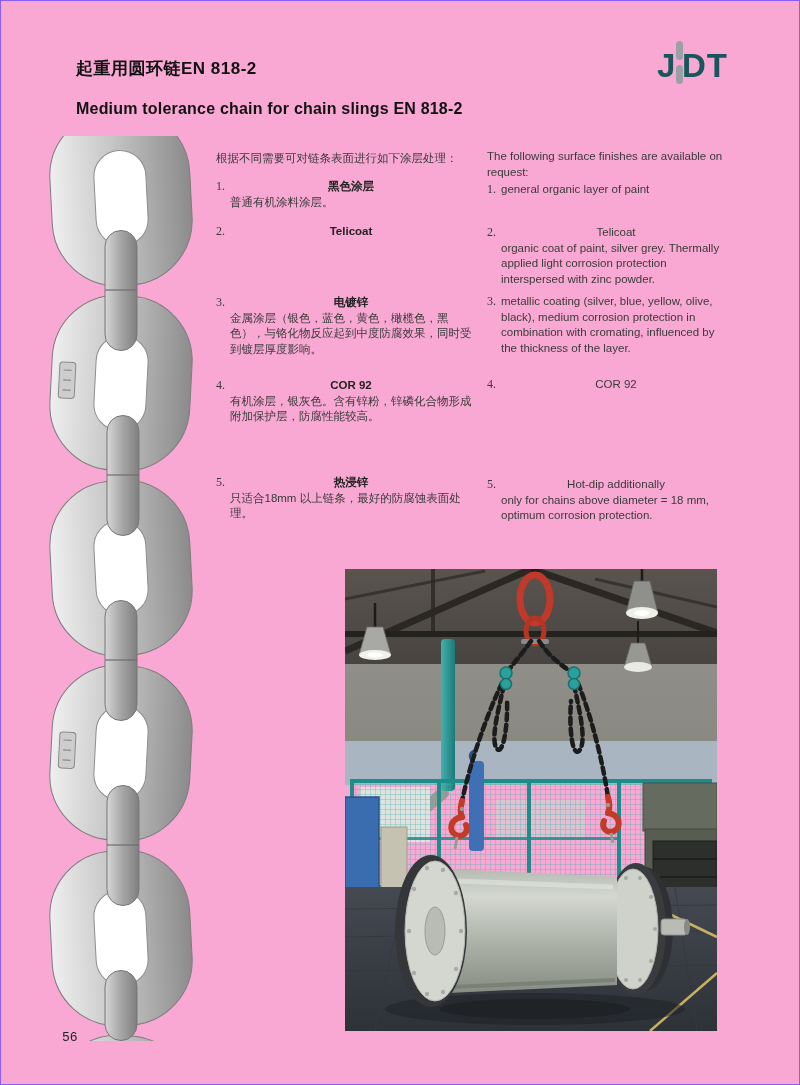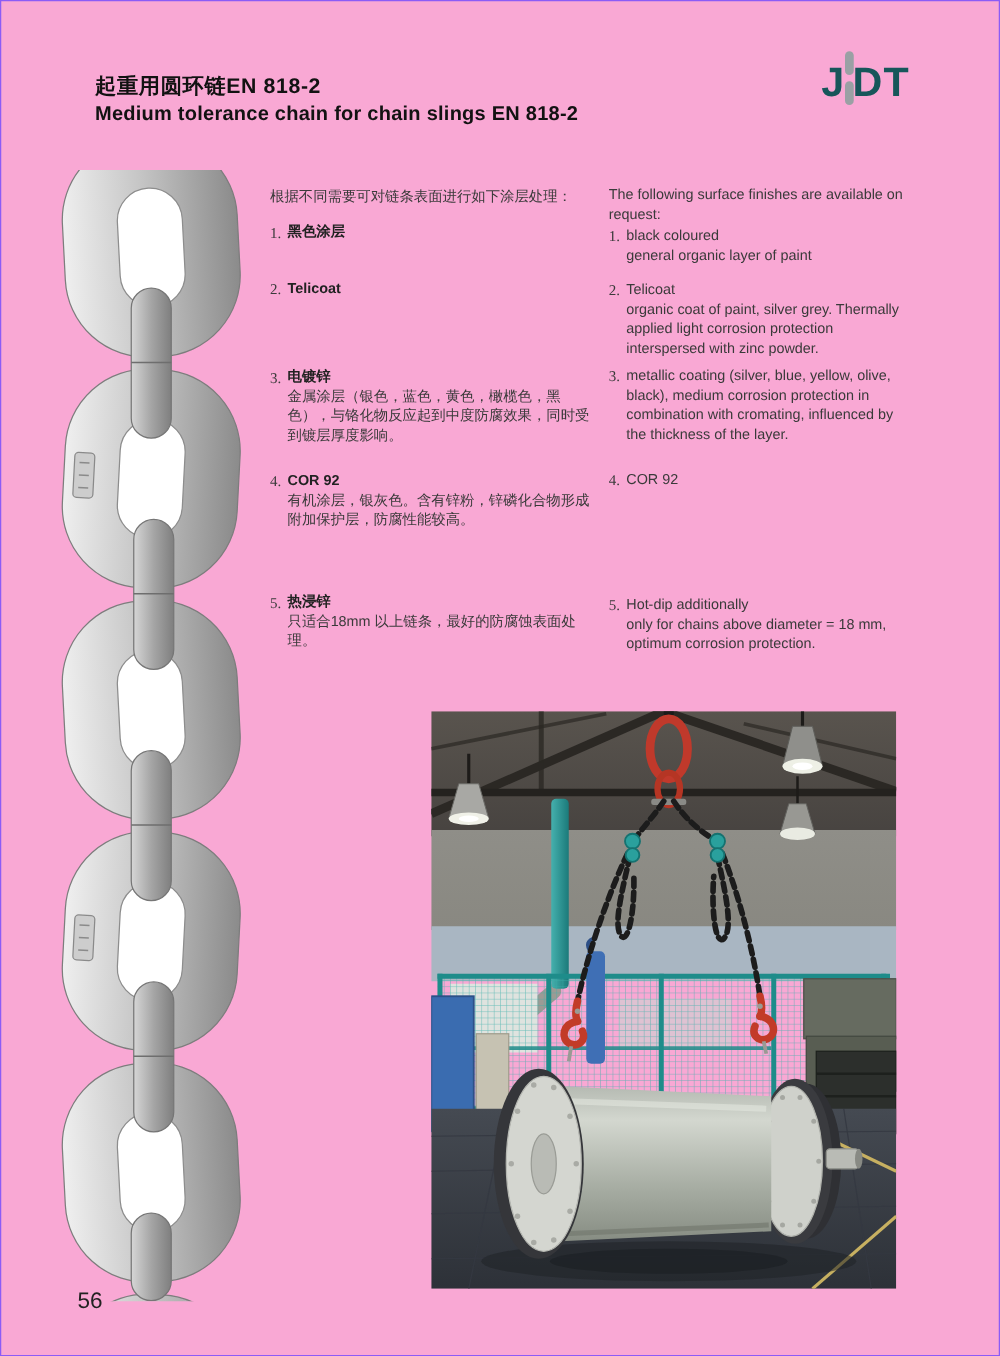--- a/index.html
+++ b/index.html
@@ -4,45 +4,45 @@
 <style>
   html,body{margin:0;padding:0;background:#e8e8e8;}
   .page{
     position:relative;width:798px;height:1083px;margin:0 auto;
     background:#f9a8d4;border:1px solid #8b5cf6;overflow:hidden;
     font-family:"Liberation Sans","DejaVu Sans",sans-serif;color:#333;
   }
   
   .titles{position:absolute;left:75px;top:56px;}
   .title-zh{font-size:17px;font-weight:bold;color:#121212;letter-spacing:.5px;}
-  .title-en{font-size:16px;font-weight:bold;color:#121212;margin-top:3px;letter-spacing:.2px;}
+  .title-en{font-size:16px;font-weight:bold;color:#121212;margin-top:20px;letter-spacing:.2px;}
   .logo{position:absolute;left:656px;top:40px;width:72px;height:52px;}
   .logo .ltr{position:absolute;font-weight:800;font-size:33px;color:#17565a;font-family:"Liberation Sans",sans-serif;}
   .logo .j{left:0;top:6px;}
   .logo .dt{left:25px;top:6px;letter-spacing:1px;}
   .logo .bar{position:absolute;left:19px;width:7px;border-radius:4px;background:#9aa0a4;}
   .logo .bar1{top:0;height:19px;}
   .logo .bar2{top:24px;height:19px;}
   
   .col{position:absolute;font-size:11.5px;line-height:15.5px;color:#3a3a3a;}
   .col-zh{left:215px;top:138px;width:256px;}
   .col-en{left:486px;top:136px;width:244px;}
   .intro{position:absolute;left:0;top:12px;width:100%;}
   .item{position:absolute;left:0;width:100%;padding-left:14px;box-sizing:border-box;}
   .item .num{position:absolute;left:0;top:0;font-family:"Liberation Serif","DejaVu Serif",serif;font-size:12px;color:#3a3a3a;}
-  .item .ttl{display:block;}
+  .item .ttl{display:block;text-align:center;}
   .col-zh .item .ttl{font-weight:bold;color:#222;}
   .item .bod{display:block;white-space:pre-line;}
   
   .zh-i1{top:40px;} .zh-i2{top:85px;} .zh-i3{top:156px;} .zh-i4{top:239px;} .zh-i5{top:336px;}
   .en-i1{top:45px;} .en-i2{top:88px;} .en-i3{top:157px;} .en-i4{top:240px;} .en-i5{top:340px;}
   
   .chain-photo{position:absolute;left:38px;top:135px;width:164px;height:905px;}
   .app-photo{position:absolute;left:344px;top:568px;width:372px;height:462px;}
-  .pageno{position:absolute;left:61px;top:1029px;font-family:Liberation Sans, sans-serif;font-size:18px;color:#222;}
+  .pageno{position:absolute;left:61px;top:1029px;font-family:Liberation Mono, monospace;font-size:13px;color:#222;}
 </style>
 </head>
 <body>
 
 <div class="page">
 
   <div class="titles">
     <div class="title-zh">起重用圆环链EN 818-2</div>
     <div class="title-en">Medium tolerance chain for chain slings EN 818-2</div>
   </div>
@@ -117,20 +117,21 @@
         </g>
       </g>
     </svg>
   </div>
 
   <div class="col col-zh">
     <div class="intro">根据不同需要可对链条表面进行如下涂层处理：</div>
     <div class="item zh-i1">
         <span class="num">1.</span>
         <span class="ttl">黑色涂层</span>
+        <span class="bod">普通有机涂料涂层。</span>
       </div>
     <div class="item zh-i2">
         <span class="num">2.</span>
         <span class="ttl">Telicoat</span>
       </div>
     <div class="item zh-i3">
         <span class="num">3.</span>
         <span class="ttl">电镀锌</span>
         <span class="bod">金属涂层（银色，蓝色，黄色，橄榄色，黑色），与铬化物反应起到中度防腐效果，同时受到镀层厚度影响。</span>
       </div>
@@ -143,21 +144,20 @@
         <span class="num">5.</span>
         <span class="ttl">热浸锌</span>
         <span class="bod">只适合18mm 以上链条，最好的防腐蚀表面处理。</span>
       </div>
   </div>
 
   <div class="col col-en">
     <div class="intro">The following surface finishes are available on request:</div>
     <div class="item en-i1">
         <span class="num">1.</span>
-        <span class="ttl">black coloured</span>
         <span class="bod">general organic layer of paint</span>
       </div>
     <div class="item en-i2">
         <span class="num">2.</span>
         <span class="ttl">Telicoat</span>
         <span class="bod">organic coat of paint, silver grey. Thermally applied light corrosion protection interspersed with zinc powder.</span>
       </div>
     <div class="item en-i3">
         <span class="num">3.</span>
         <span class="bod">metallic coating (silver, blue, yellow, olive, black), medium corrosion protection in combination with cromating, influenced by the thickness of the layer.</span>

